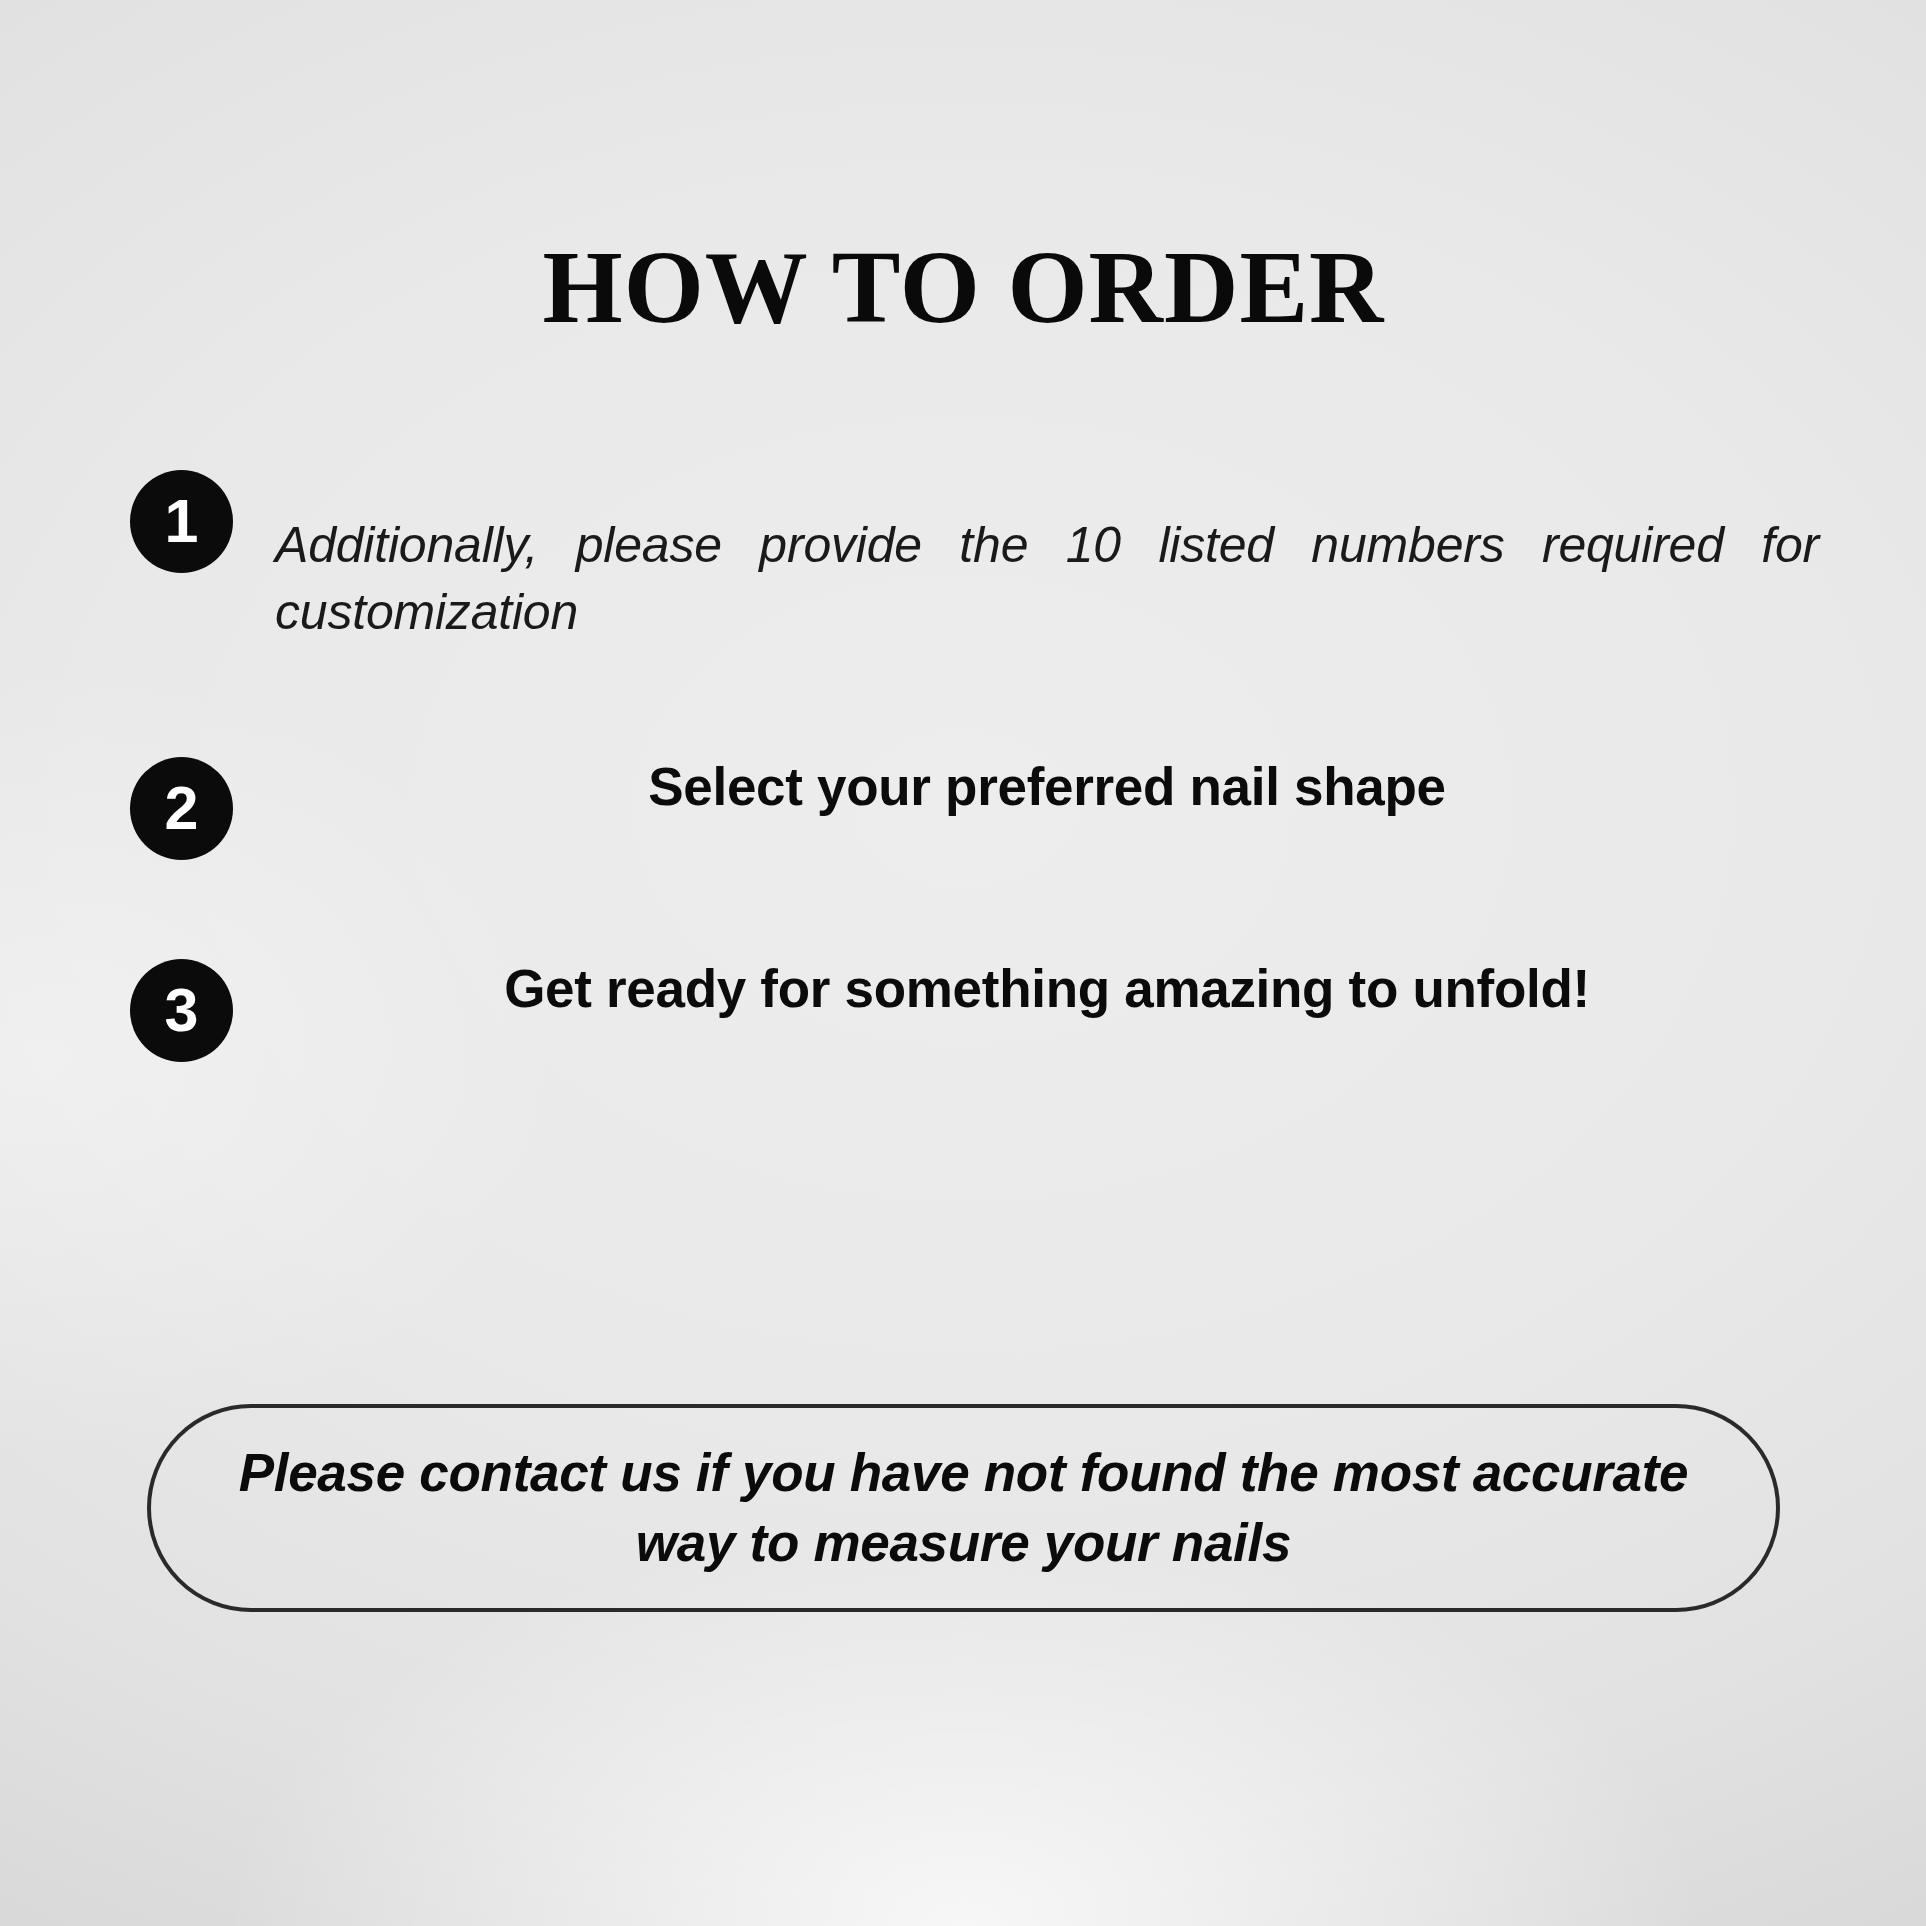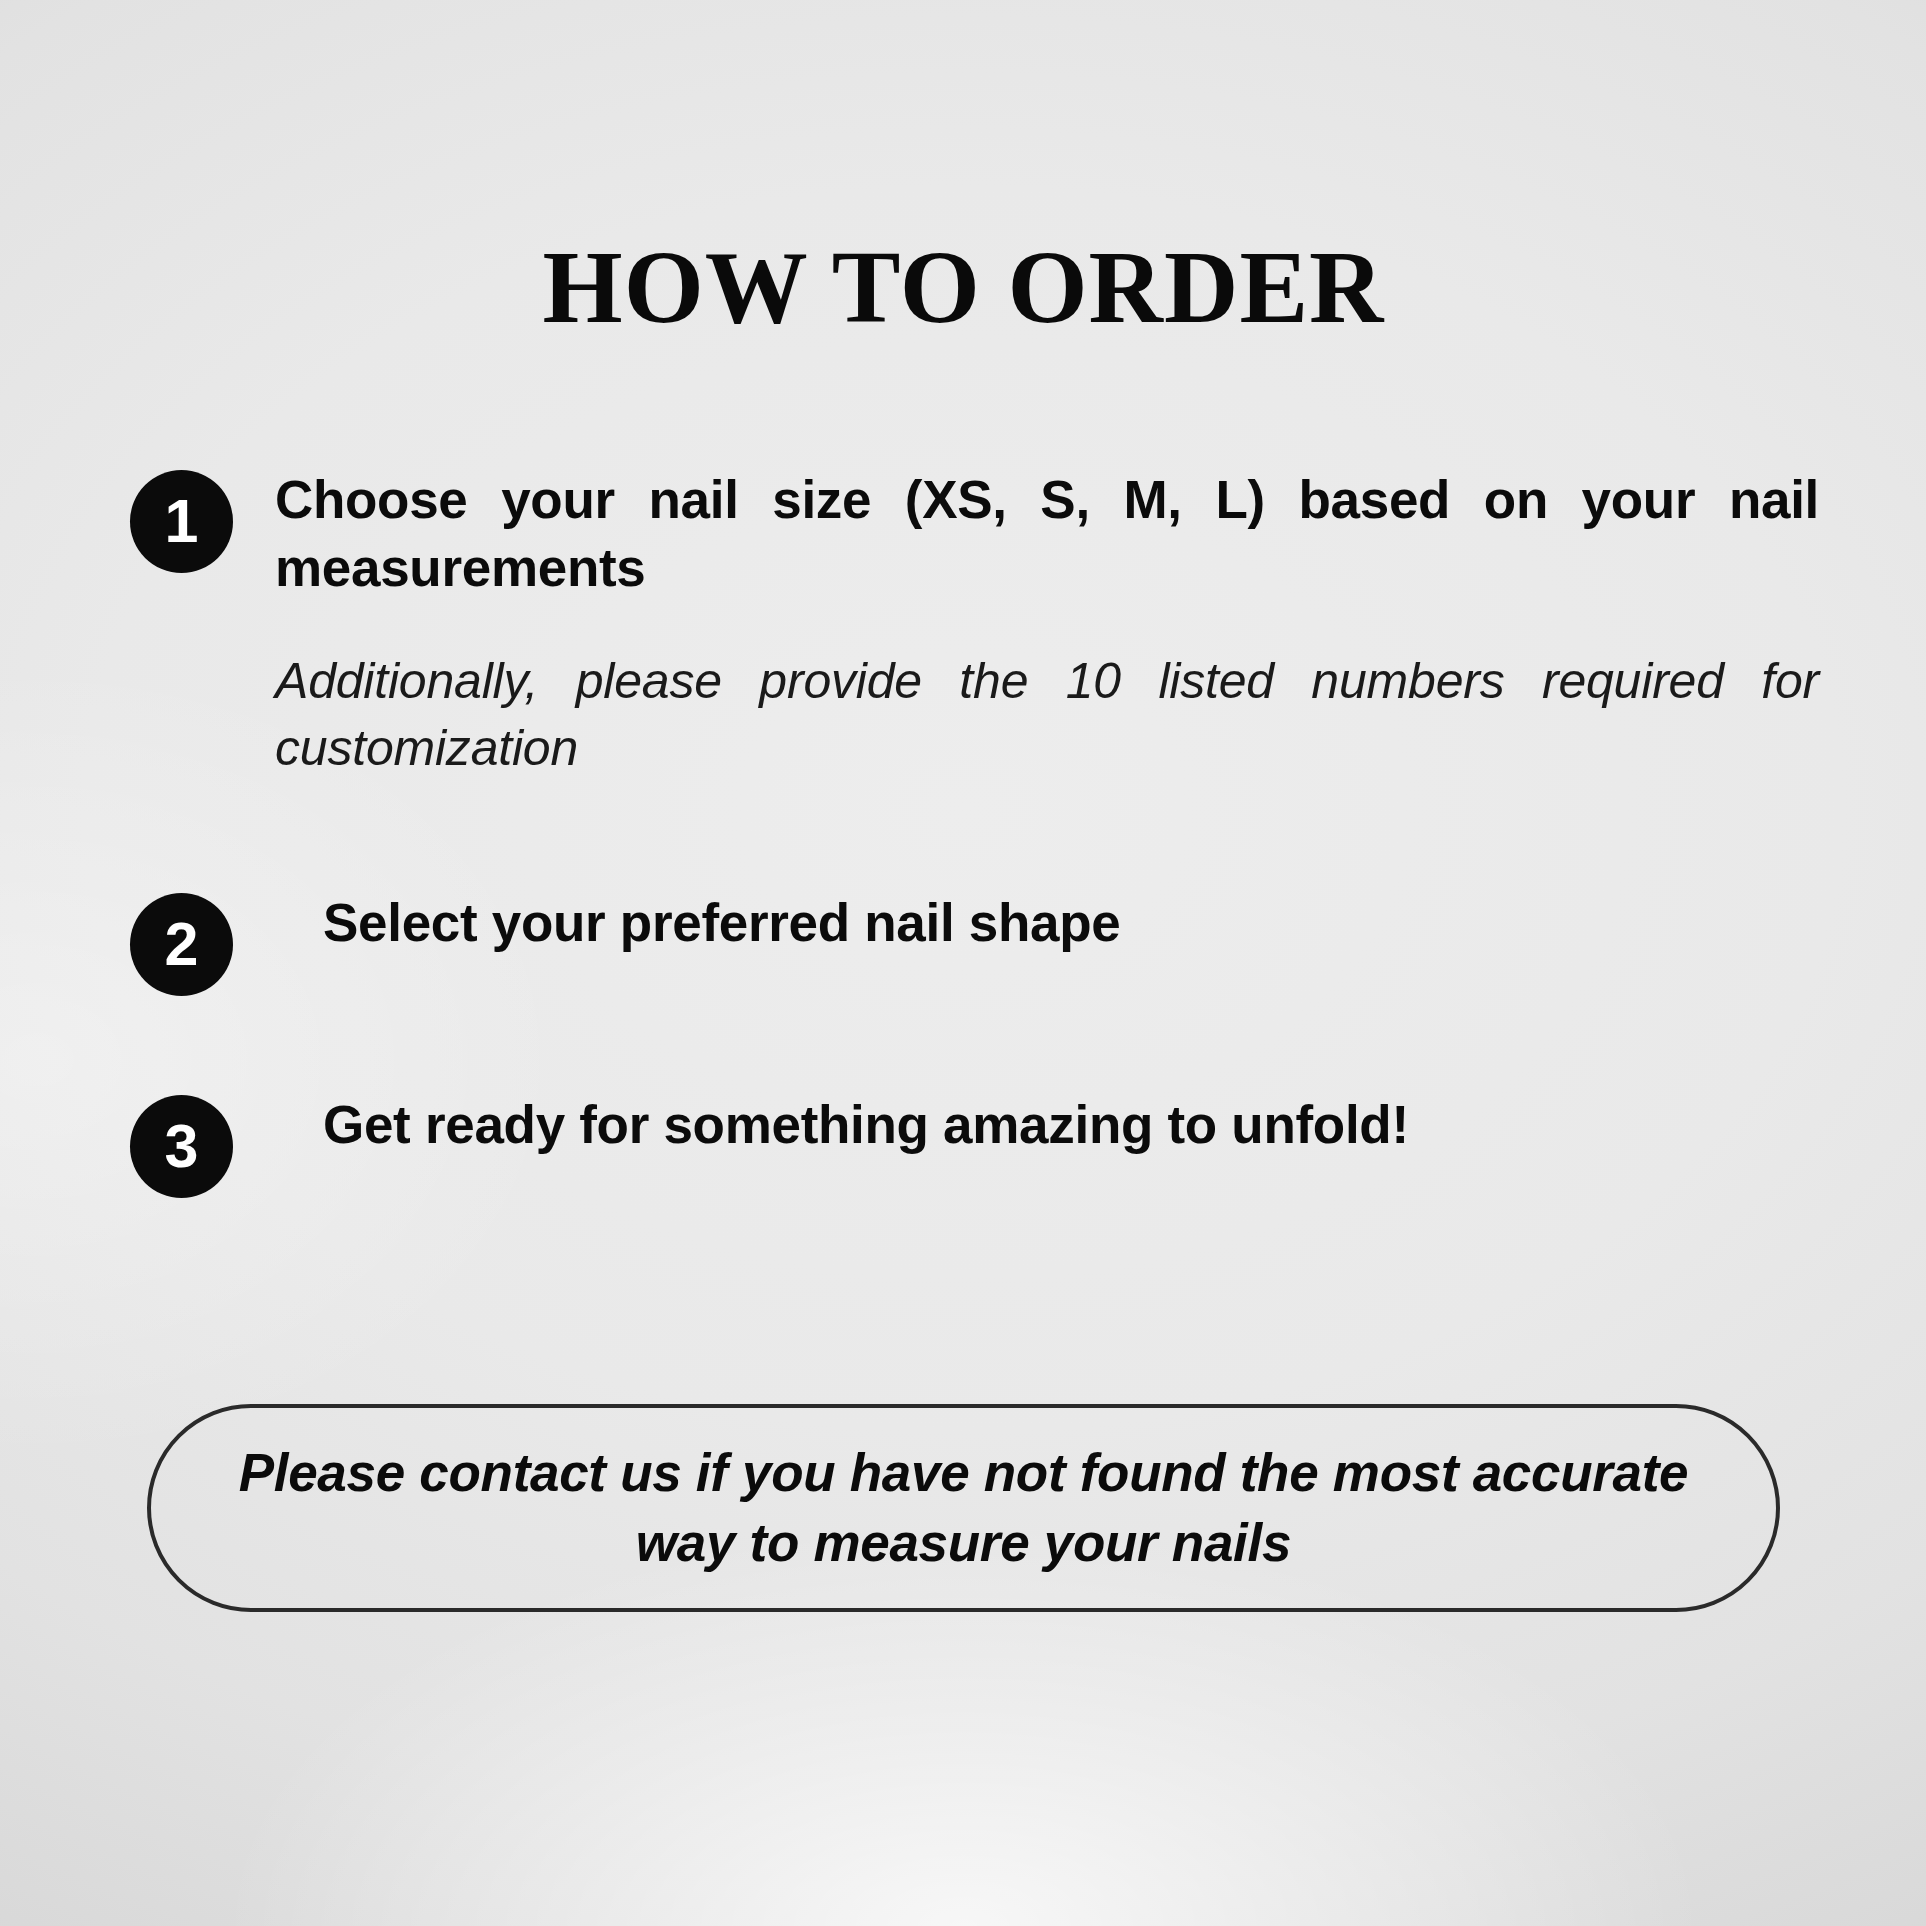--- a/index.html
+++ b/index.html
@@ -80,22 +80,21 @@
   .step-text {
     font-size: 53px;
     font-weight: bold;
     color: #0b0b0b;
     line-height: 1.28;
     text-align: justify;
     text-justify: inter-word;
     letter-spacing: -0.3px;
   }
   .step-text.nojustify {
-    text-align: left;
-    margin-left: 48px;
+    text-align: center;
   }
   .step-note {
     margin-top: 46px;
     font-size: 50px;
     font-style: italic;
     color: #1a1a1a;
     line-height: 1.34;
     text-align: justify;
     text-justify: inter-word;
     letter-spacing: -0.2px;
@@ -132,21 +131,20 @@
 <div id="page">
   <div class="content">
 
     <h1 class="title">HOW TO ORDER</h1>
 
     <div class="steps">
 
       <div class="step">
         <div class="badge">1</div>
         <div class="step-body">
-          <div class="step-text">Choose your nail size (XS, S, M, L) based on your nail measurements</div>
           <div class="step-note">Additionally, please provide  the 10 listed numbers required for customization</div>
         </div>
       </div>
 
       <div class="step gap-2">
         <div class="badge">2</div>
         <div class="step-body">
           <div class="step-text nojustify">Select your preferred nail shape</div>
         </div>
       </div>

